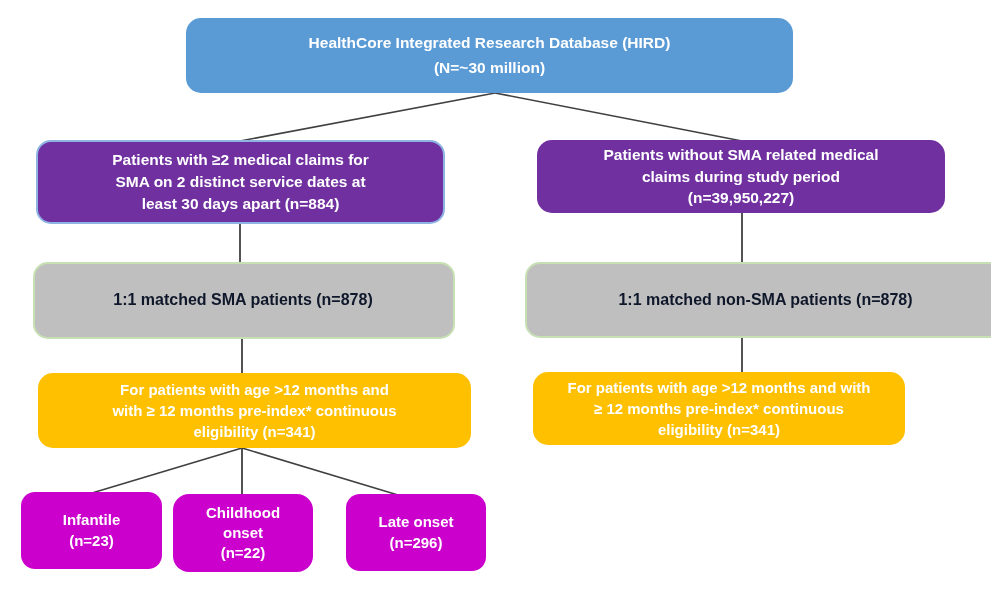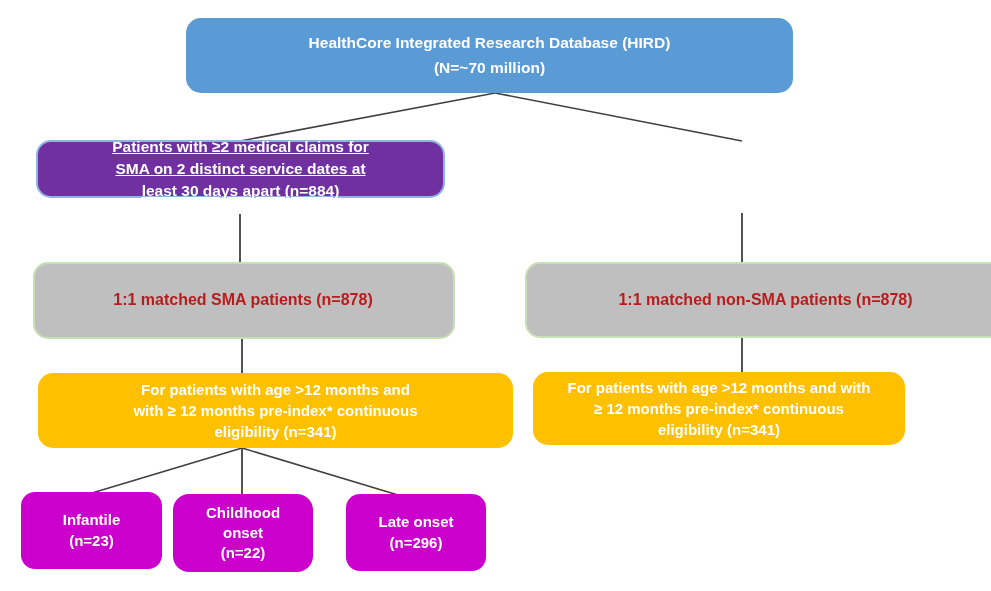--- a/index.html
+++ b/index.html
@@ -40,46 +40,45 @@
     left: 186px; top: 18px; width: 607px; height: 75px;
     background: #5B9BD5;
     font-size: 15.5px;
     line-height: 1.55;
   }
   .node-purple {
     background: #7030A0;
     font-size: 15.5px;
   }
   .node-sma {
-    left: 36px; top: 140px; width: 409px; height: 58px;
+    left: 36px; top: 140px; width: 409px; height: 84px;
     border: 2px solid #8EB4E3;
-    text-decoration: underline;
   }
   .node-nonsma {
     left: 537px; top: 140px; width: 408px; height: 73px;
   }
   .node-gray {
     background: #BFBFBF;
     border: 2px solid #C6E0B4;
-    color: #b91c1c;
+    color: #0f172a;
     font-size: 16px;
     padding-left: 8px;
   }
   .node-matched-sma {
     left: 33px; top: 262px; width: 422px; height: 77px;
   }
   .node-matched-nonsma {
     left: 525px; top: 262px; width: 483px; height: 76px;
   }
   .node-yellow {
     background: #FFC000;
     font-size: 15px;
   }
   .node-elig-sma {
-    left: 38px; top: 373px; width: 475px; height: 75px;
+    left: 38px; top: 373px; width: 433px; height: 75px;
   }
   .node-elig-nonsma {
     left: 533px; top: 372px; width: 372px; height: 73px;
   }
   .node-magenta {
     background: #CC00CC;
     font-size: 15px;
     border-radius: 14px;
     line-height: 1.35;
   }
@@ -104,26 +103,29 @@
     <line x1="240" y1="214" x2="240" y2="263" stroke="#404040" stroke-width="1.8"></line>
     <line x1="242" y1="339" x2="242" y2="374" stroke="#404040" stroke-width="1.8"></line>
     <line x1="742" y1="213" x2="742" y2="263" stroke="#404040" stroke-width="1.8"></line>
     <line x1="742" y1="338" x2="742" y2="373" stroke="#404040" stroke-width="1.8"></line>
     <line x1="242" y1="448" x2="92" y2="493" stroke="#404040" stroke-width="1.6"></line>
     <line x1="242" y1="448" x2="242" y2="495" stroke="#404040" stroke-width="1.8"></line>
     <line x1="242" y1="448" x2="398" y2="495" stroke="#404040" stroke-width="1.6"></line>
   </svg>
 
   <div class="node node-hird">HealthCore Integrated Research Database (HIRD)
-(N=~70 million)</div>
+(N=~30 million)</div>
 
   <div class="node node-purple node-sma">Patients with ≥2 medical claims for
 SMA on 2 distinct service dates at
 least 30 days apart (n=884)</div>
 
+  <div class="node node-purple node-nonsma">Patients without SMA related medical
+claims during study period
+(n=39,950,227)</div>
 
   <div class="node node-gray node-matched-sma">1:1 matched SMA patients (n=878)</div>
 
   <div class="node node-gray node-matched-nonsma">1:1 matched non-SMA patients (n=878)</div>
 
   <div class="node node-yellow node-elig-sma">For patients with age &gt;12 months and
 with ≥ 12 months pre-index* continuous
 eligibility (n=341)</div>
 
   <div class="node node-yellow node-elig-nonsma">For patients with age &gt;12 months and with

